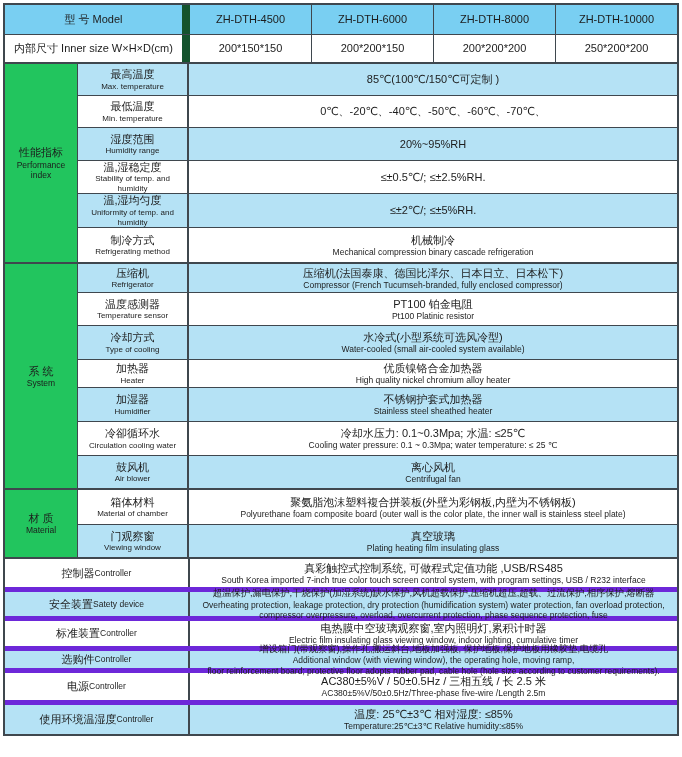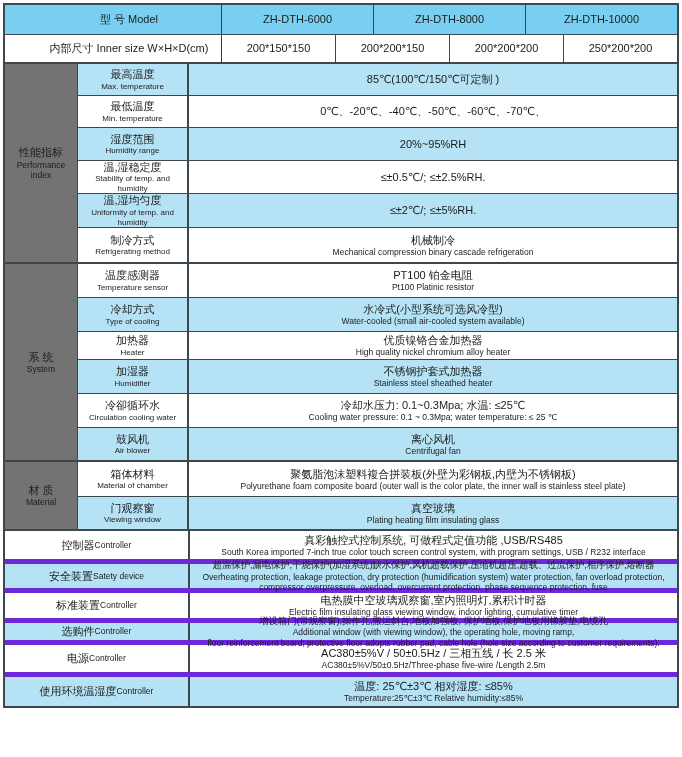--- a/index.html
+++ b/index.html
@@ -18,32 +18,32 @@
   .cn-sm { font-size:9.5px; letter-spacing:-0.2px; }
 
   
   .hdr-blue { background:#79cff2; }
   .blue { background:#b5e2f5; }
 
   
   .hrow { display:flex; align-items:stretch; }
   .hrow + .hrow { border-top:1px solid #3f474e; }
   .hlabel {
-    width:185px; border-right:1px solid #14532d;
-    display:flex; align-items:center; justify-content:center; text-align:center;margin-left:32px;
+    width:185px; border-right:8px solid #14532d;
+    display:flex; align-items:center; justify-content:center; text-align:center;
   }
   .mcell {
     flex:1; display:flex; align-items:center; justify-content:center; text-align:center;
   }
   .mcell + .mcell { border-left:1px solid #3f474e; }
 
   
   .section { display:flex; align-items:stretch; border-top:2px solid #3f474e; }
   .group {
-    width:73px; border-right:1px solid #3f474e; background:#737373;
+    width:73px; border-right:1px solid #3f474e; background:#22c55e;
     display:flex; flex-direction:column; align-items:center; justify-content:center;
     text-align:center; padding:2px;
   }
   .group .en { font-size:8.5px; }
   .rows { flex:1; display:flex; flex-direction:column; }
   .srow { display:flex; align-items:stretch; }
   .srow + .srow { border-top:1px solid #3f474e; }
   .sub {
     width:111px; border-right:2px solid #3f474e;
     display:flex; flex-direction:column; align-items:center; justify-content:center;
@@ -68,20 +68,23 @@
 </head>
 <body>
 
 <div class="tbl">
 
   <div class="hrow hdr-blue" style="height:29px">
     <div class="hlabel">
       <span class="cn">型 号 Model</span>
     </div>
     <div class="mcell">
+        <span class="cn">ZH-DTH-4500</span>
+      </div>
+    <div class="mcell">
         <span class="cn">ZH-DTH-6000</span>
       </div>
     <div class="mcell">
         <span class="cn">ZH-DTH-8000</span>
       </div>
     <div class="mcell">
         <span class="cn">ZH-DTH-10000</span>
       </div>
   </div>
 
@@ -166,20 +169,30 @@
       </div>
     </div>
   </div>
 
   <div class="section">
     <div class="group">
       <div class="cn">系 统</div>
       <div class="en">System</div>
     </div>
     <div class="rows">
+      <div class="srow blue" style="height:28px">
+        <div class="sub">
+          <div class="cn">压缩机</div>
+          <div class="en">Refrigerator</div>
+        </div>
+        <div class="val">
+          <div class="cn">压缩机(法国泰康、德国比泽尔、日本日立、日本松下)</div>
+          <div class="en">Compressor (French Tucumseh-branded, fully enclosed compressor)</div>
+        </div>
+      </div>
       <div class="srow" style="height:33px">
         <div class="sub">
           <div class="cn">温度感测器</div>
           <div class="en">Temperature sensor</div>
         </div>
         <div class="val">
           <div class="cn">PT100 铂金电阻</div>
           <div class="en">Pt100 Platinic resistor</div>
         </div>
       </div>

